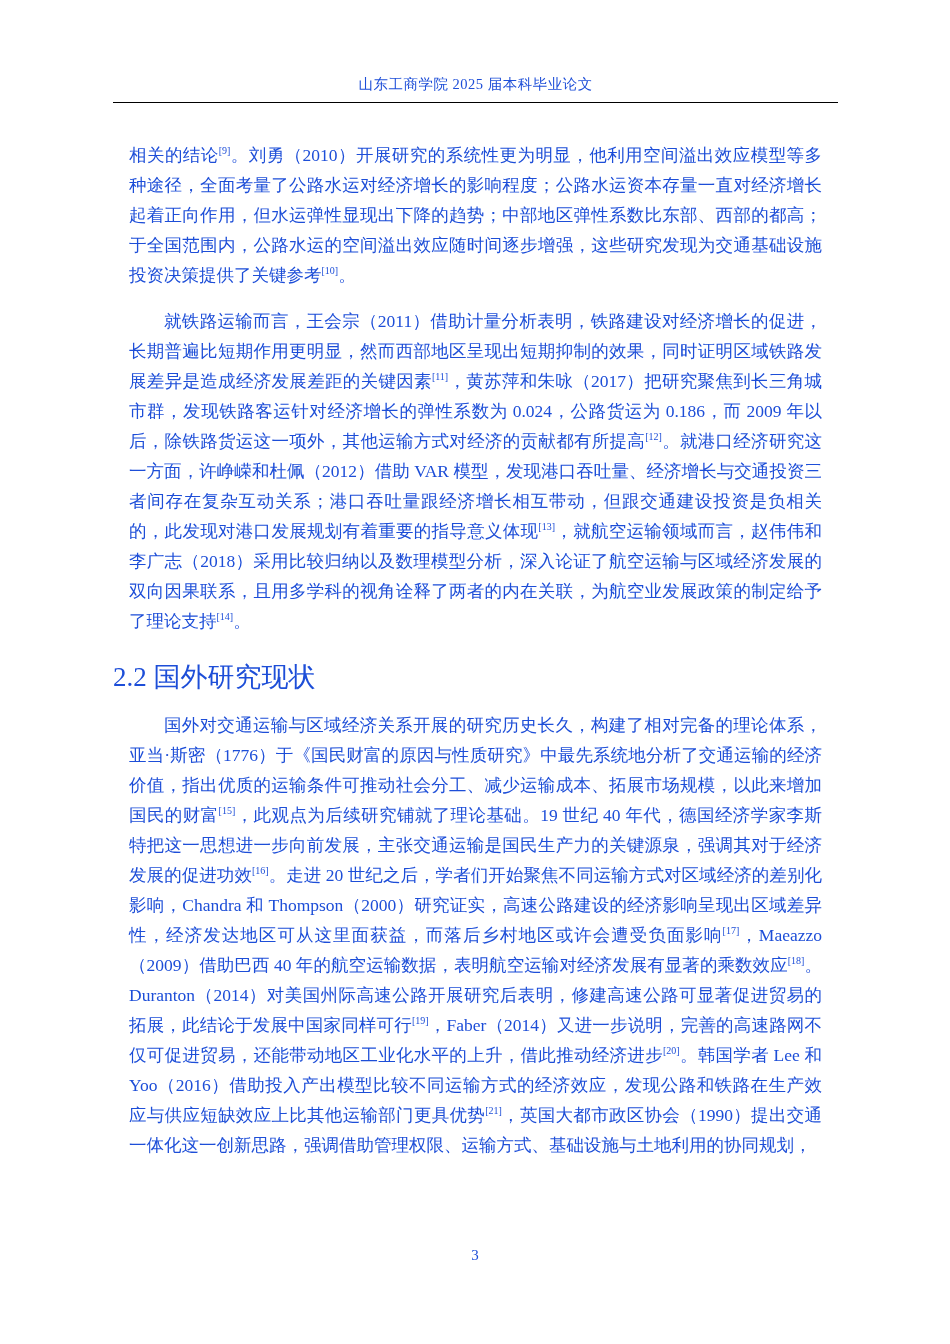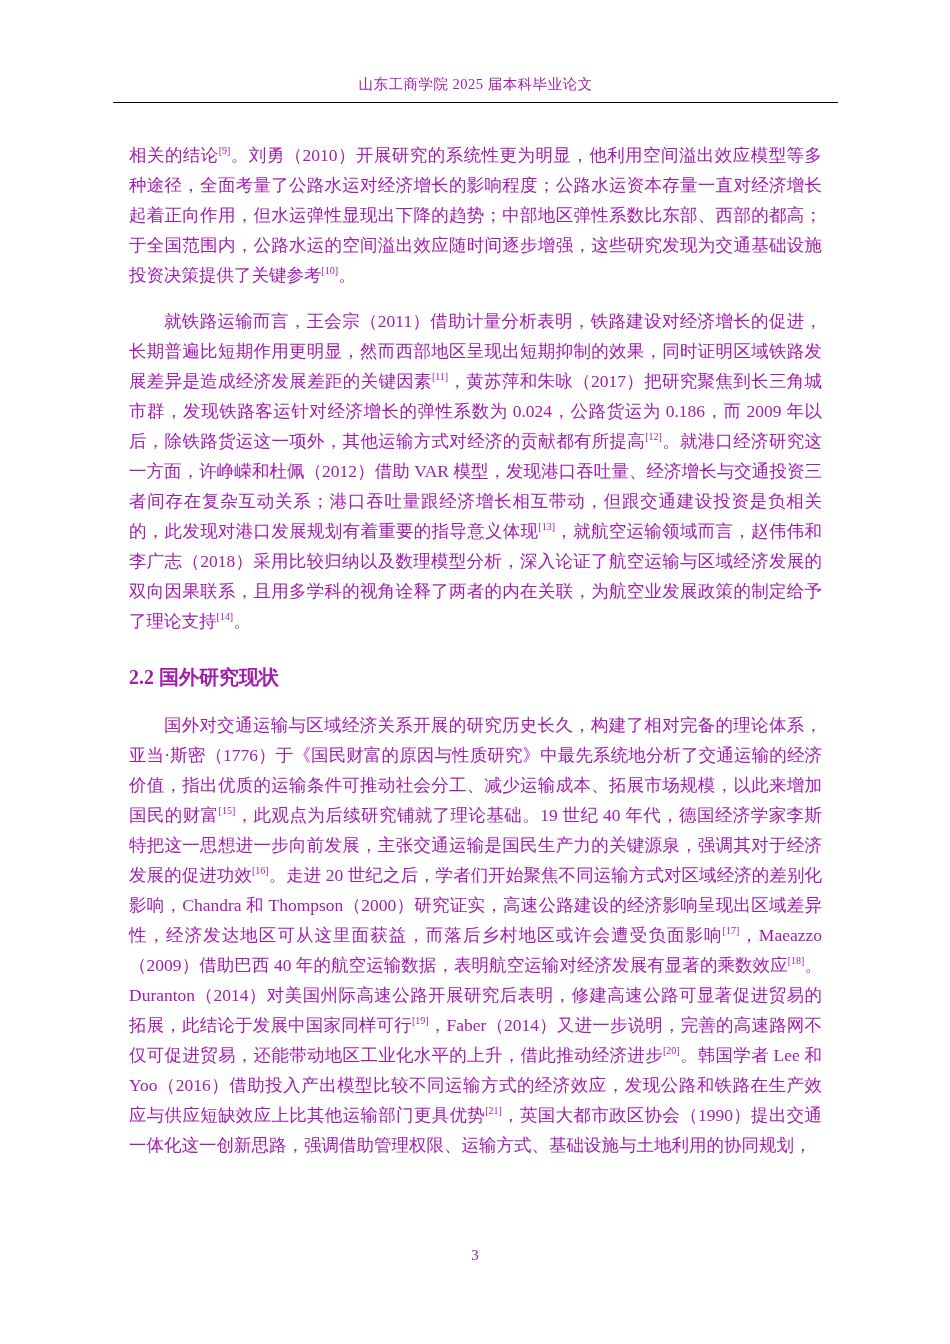--- a/index.html
+++ b/index.html
@@ -8,21 +8,21 @@
     background: #ffffff;
   }
   .page {
     position: relative;
     width: 950px;
     height: 1344px;
     background: #ffffff;
     box-sizing: border-box;
     padding: 0 112px 0 113px;
     font-family: "Liberation Serif", "DejaVu Serif", serif;
-    color: #a21caf;
+    color: #1d4ed8;
     overflow: hidden;
   }
   .header {
     padding-top: 76px;
   }
   .header-title {
     text-align: center;
     font-size: 14.5px;
     line-height: 16px;
     letter-spacing: 0.5px;
@@ -43,24 +43,24 @@
   }
   .para.indent {
     text-indent: 2em;
   }
   sup.ref {
     font-size: 10px;
     line-height: 0;
     vertical-align: super;
   }
   .section-heading {
-    font-size: 20px;
-    font-weight: bold;
+    font-size: 27px;
+    font-weight: normal;
     line-height: 28px;
-    margin: 27px 0 19px 16px;
+    margin: 27px 0 19px 0;
     text-align: left;
     text-indent: 0;
   }
   .footer {
     position: absolute;
     left: 0;
     right: 0;
     bottom: 80px;
     text-align: center;
     font-size: 15px;

